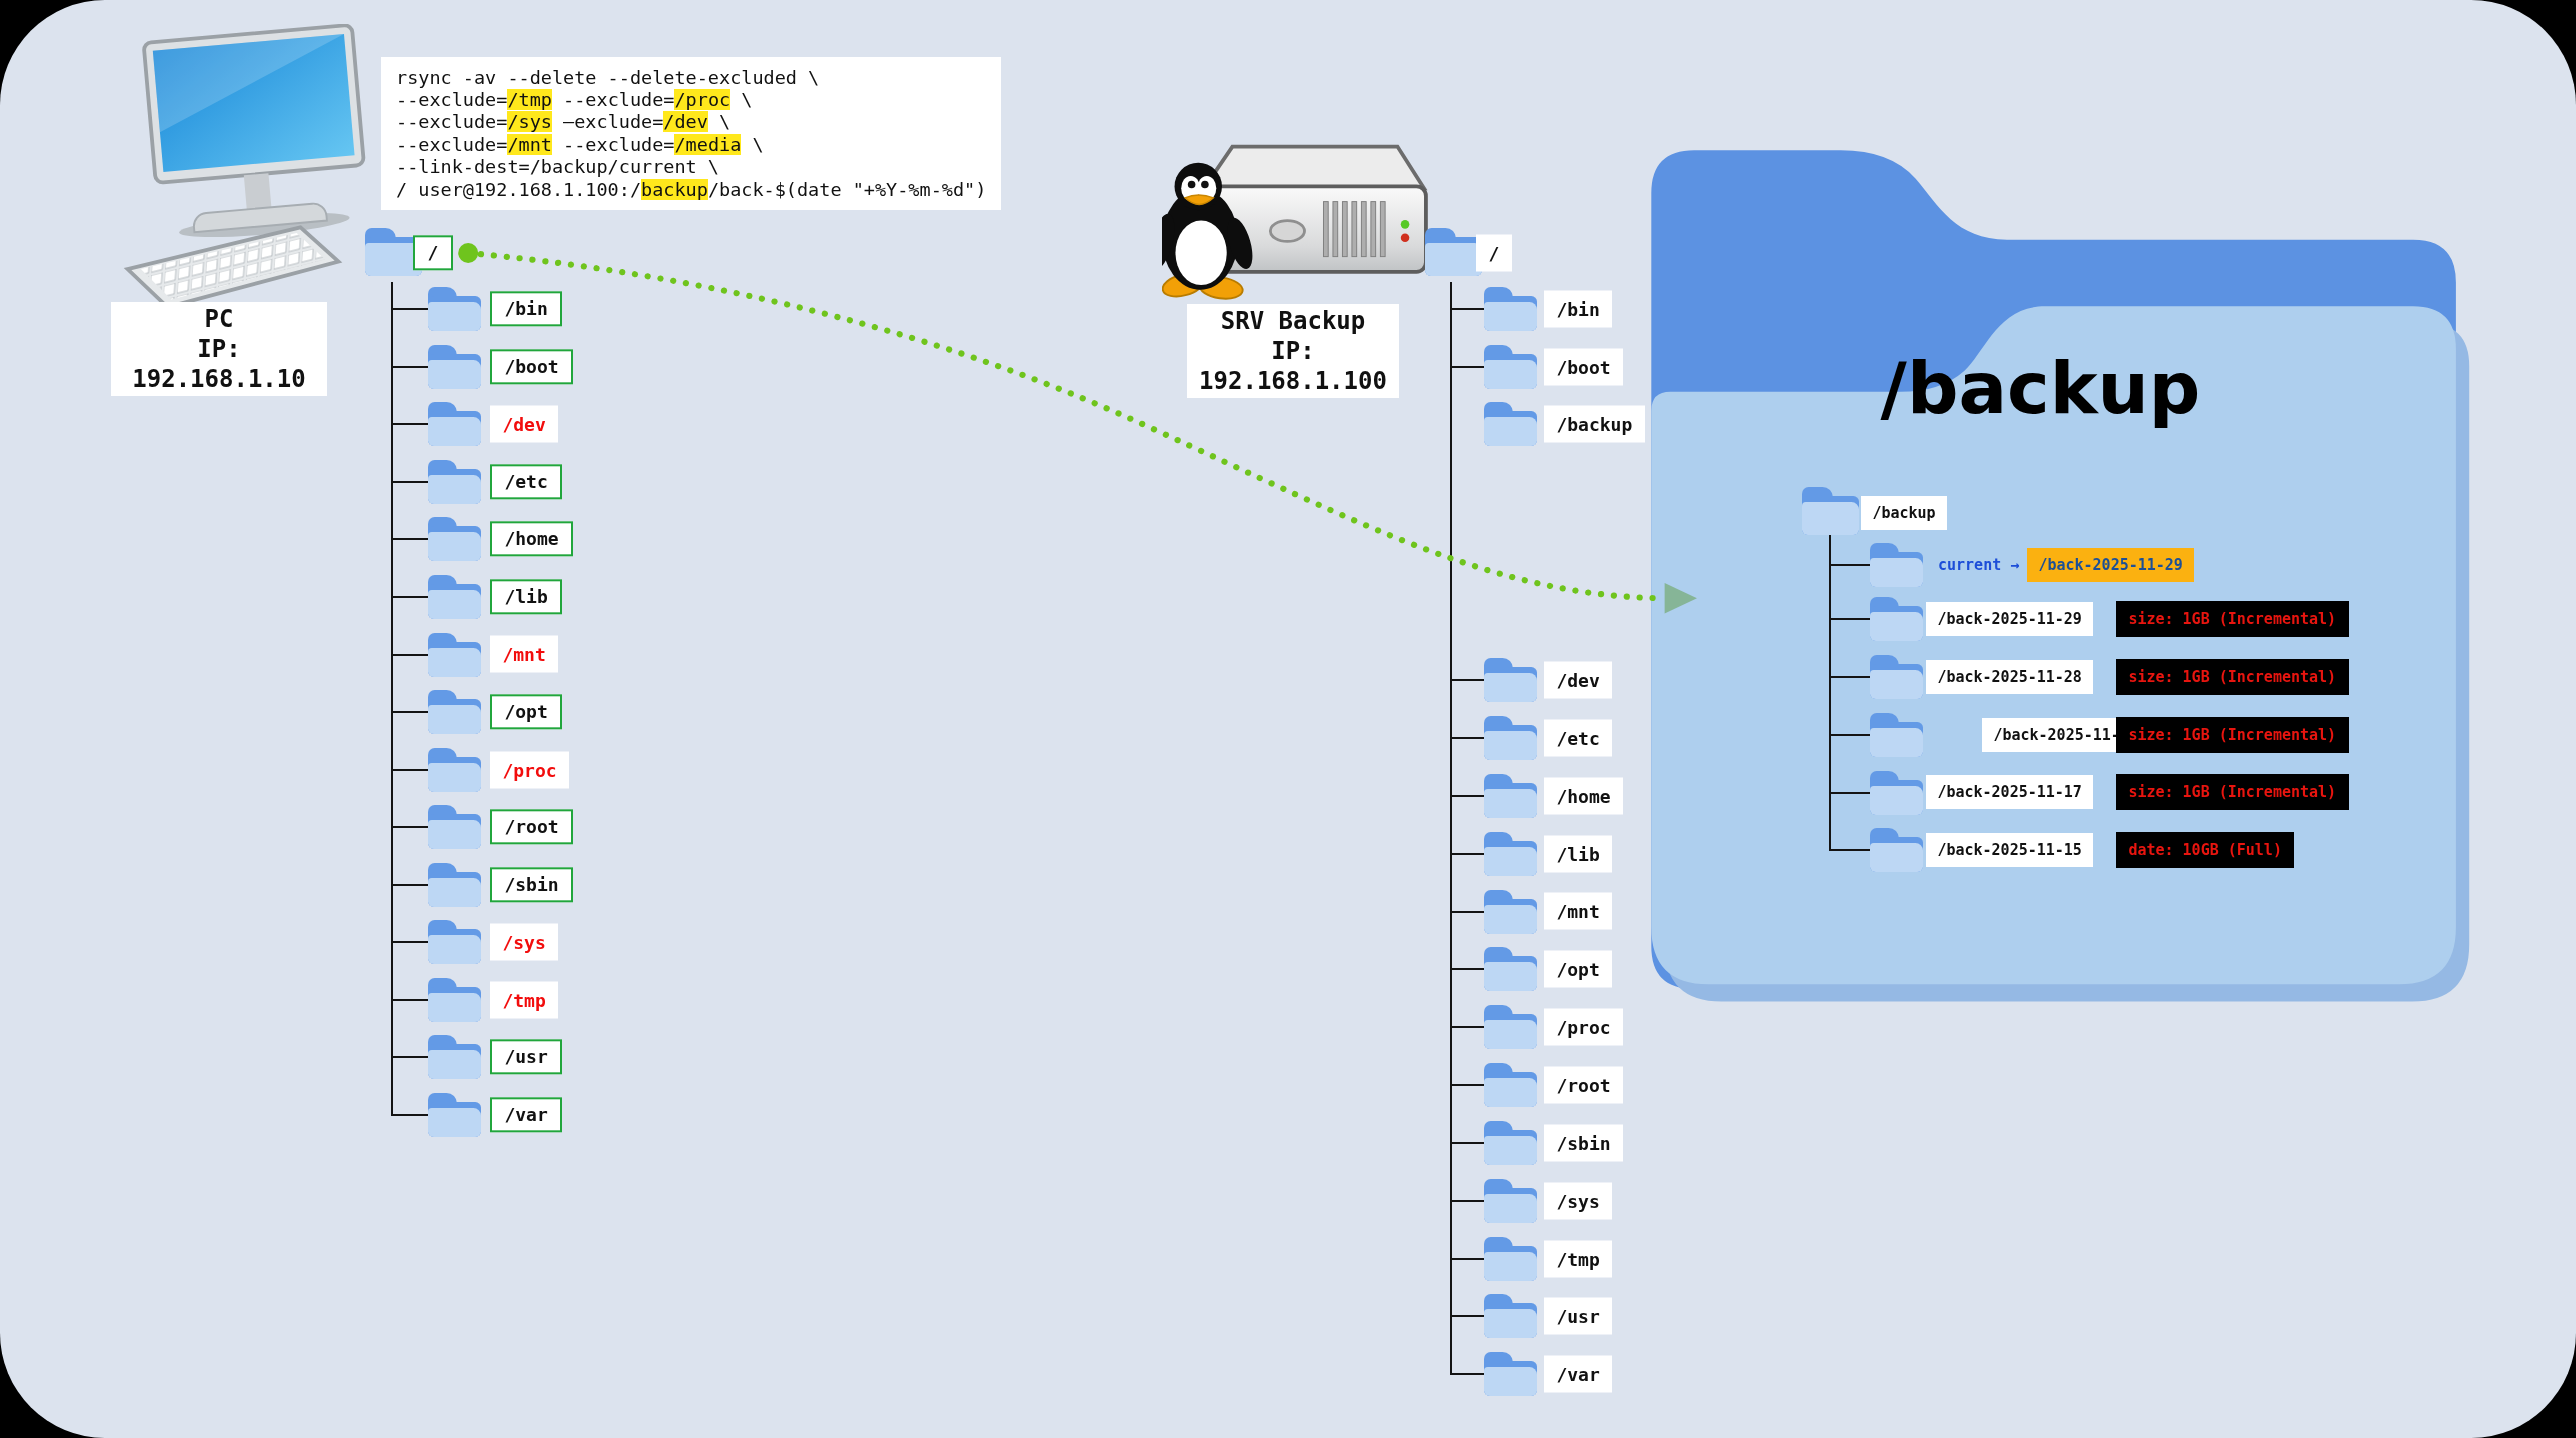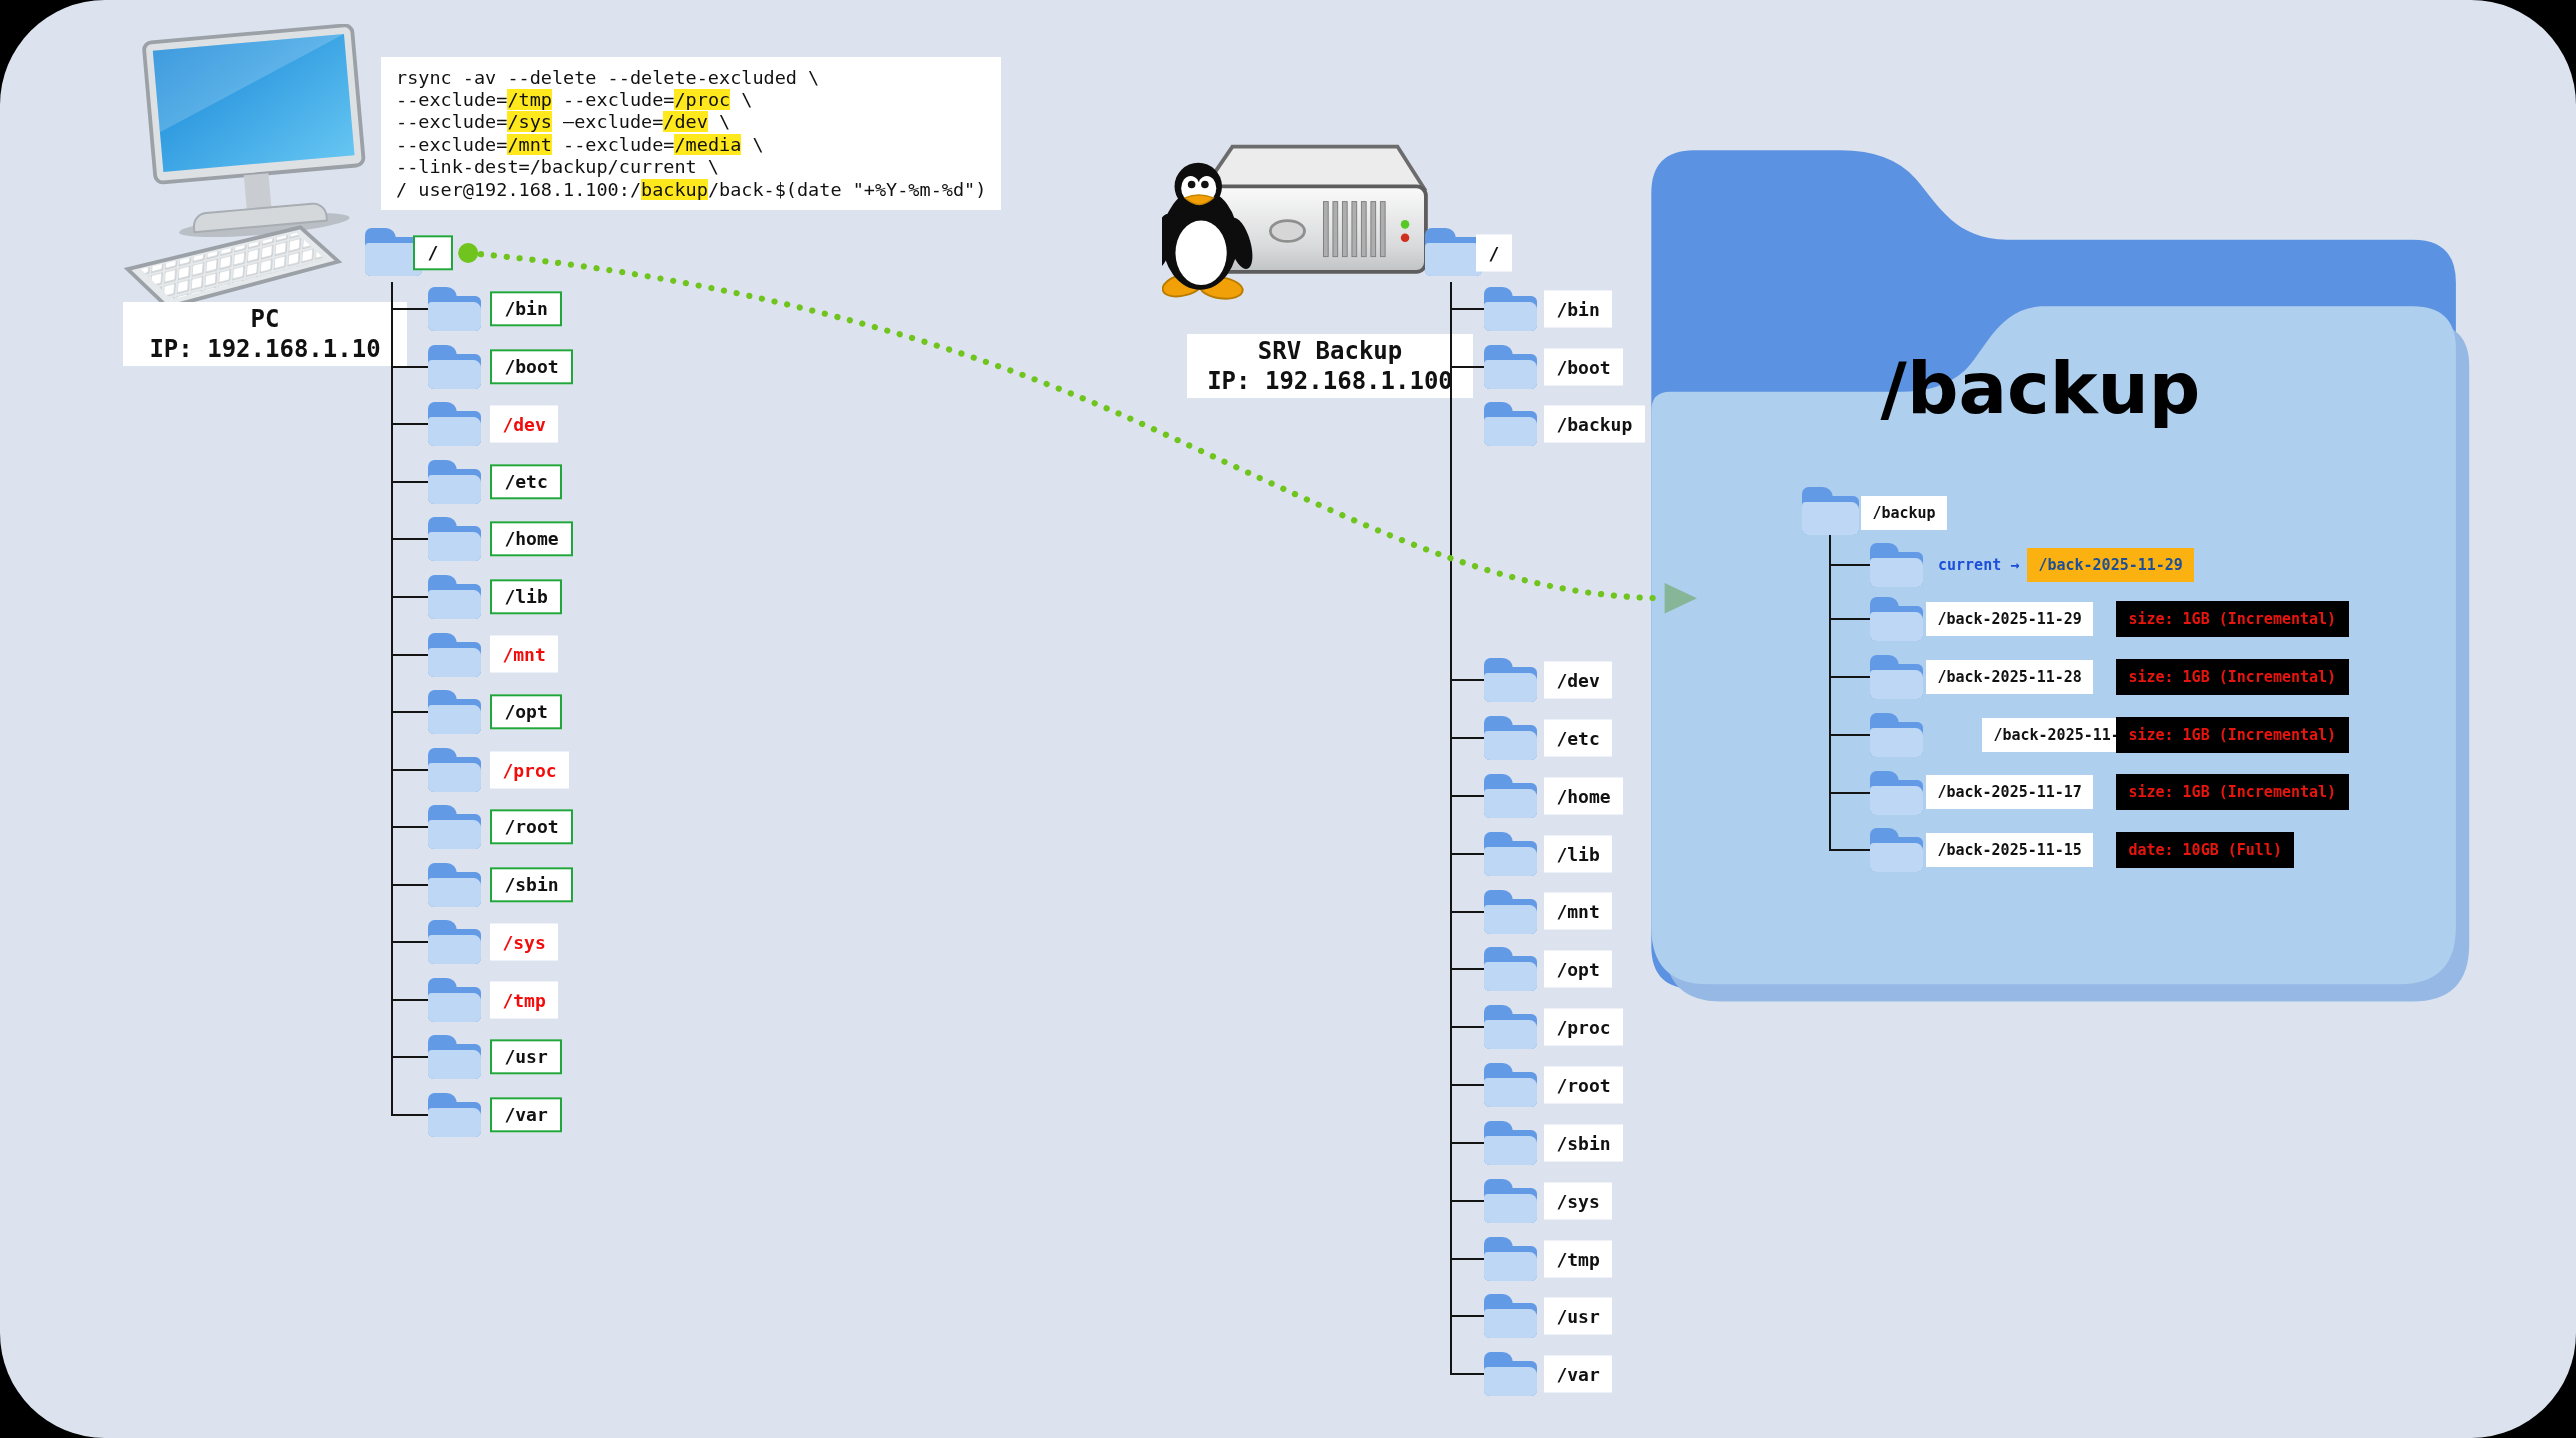--- a/index.html
+++ b/index.html
@@ -31,22 +31,22 @@
   .hline{position:absolute;height:1.9px;background:#141414;}
 
   
   #rsync-box{position:absolute;left:381px;top:57px;background:#fff;padding:9.5px 15px;
              font:18.5px/22.4px "DejaVu Sans Mono",monospace;color:#111;white-space:pre;}
   #rsync-box .hl{background:#ffe81c;}
 
   
   .mlabel{position:absolute;background:#fff;text-align:center;
           font:bold 24px/30px "DejaVu Sans Mono",monospace;color:#111;padding:1.9px 0;}
-  #pc-label{left:111px;top:302px;width:284px;margin-left:12px;}
-  #srv-label{left:1187px;top:304px;width:286px;margin-top:30px;}
+  #pc-label{left:111px;top:302px;width:216px;}
+  #srv-label{left:1187px;top:304px;width:212px;}
 
   
   #backup-title{position:absolute;left:1760px;top:344px;width:561px;text-align:center;
                 font:bold 72px/88px "DejaVu Sans",sans-serif;color:#000;}
 </style>
 </head>
 <body>
 
 <div class="canvas">
 

